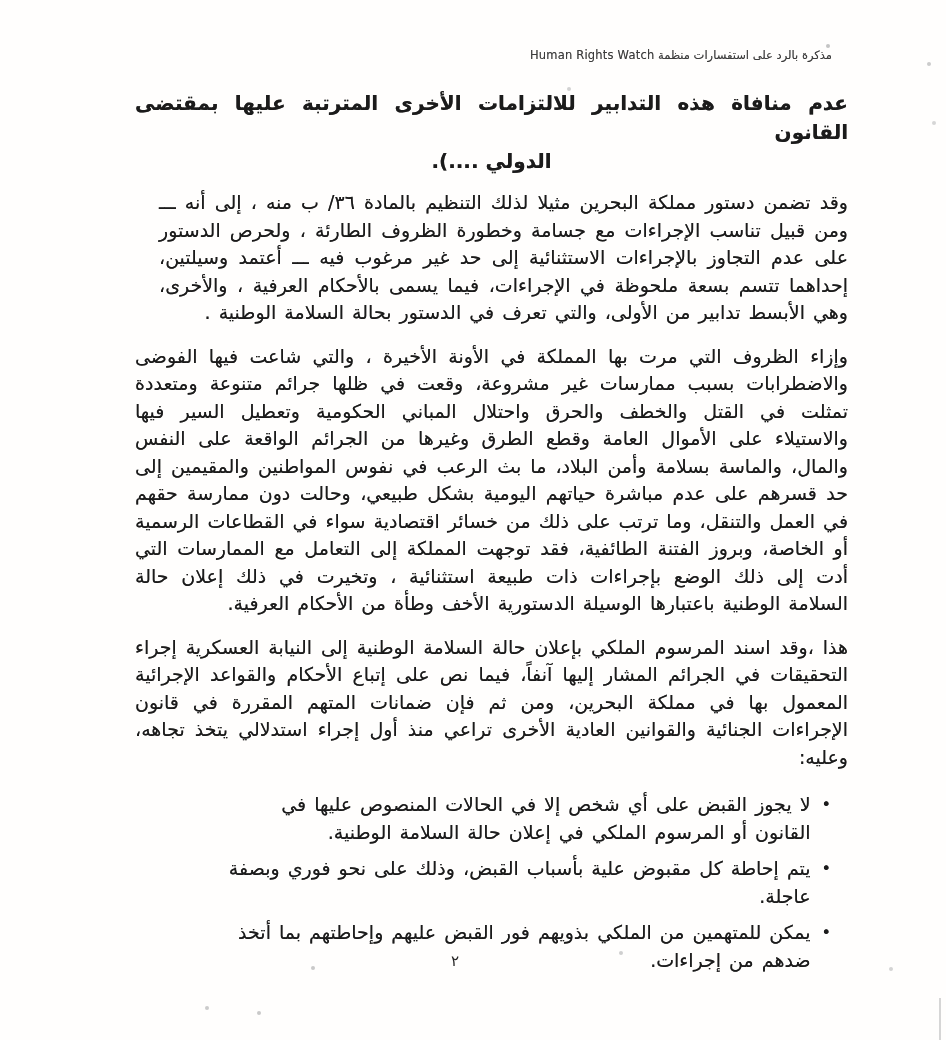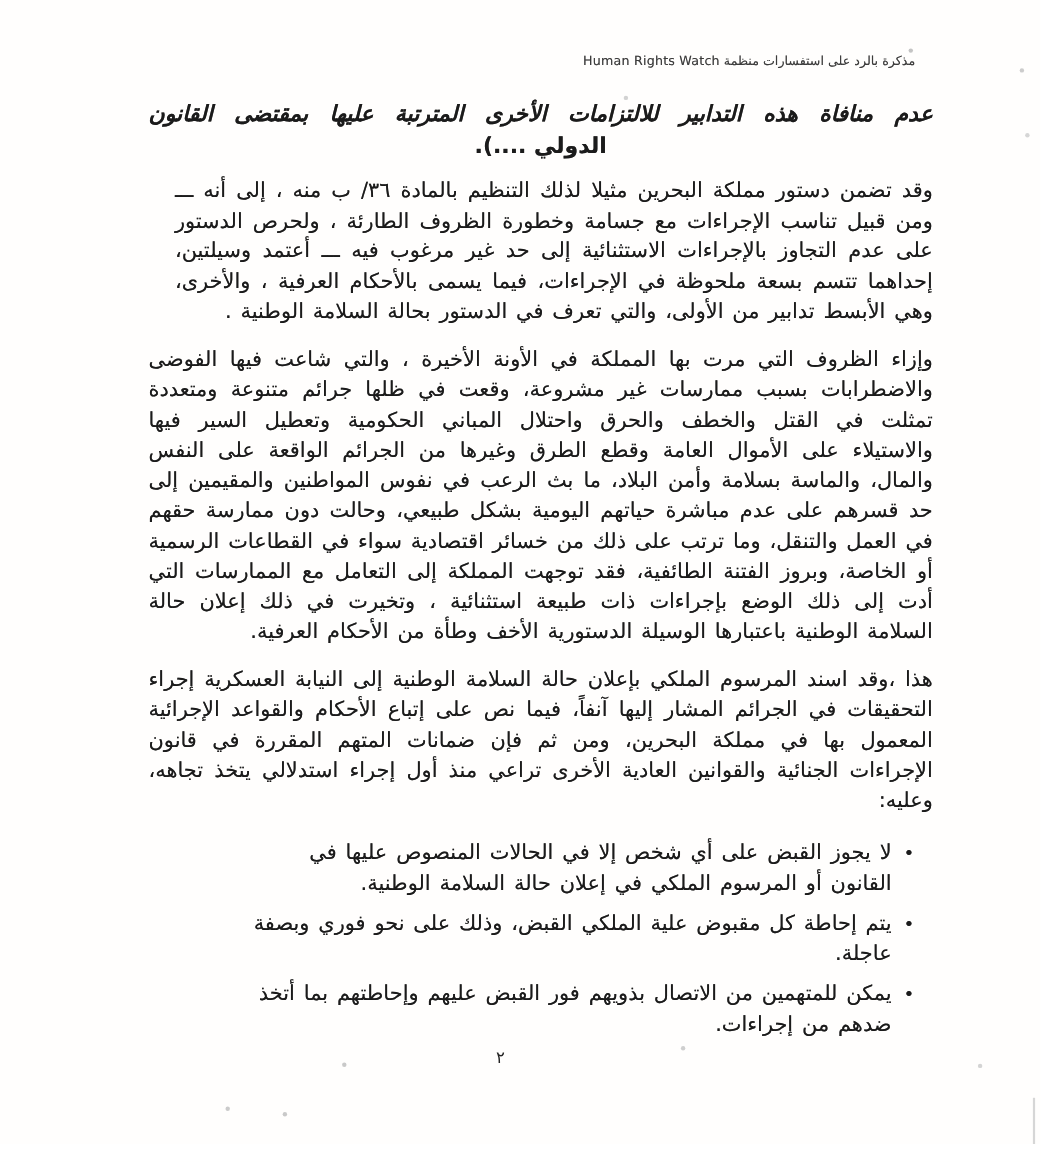--- a/index.html
+++ b/index.html
@@ -29,21 +29,21 @@
     text-shadow: 0 0 0.5px rgba(60,60,60,.5);
   }
   .doc-title {
     margin-top: 27px;
     direction: rtl;
     font-weight: bold;
     font-size: 20px;
     line-height: 29px;
     text-shadow: 0 0 0.6px rgba(0,0,0,.65);
   }
-  .doc-title .l1 { text-align: justify; text-align-last: justify; font-style: italic; }
+  .doc-title .l1 { text-align: justify; text-align-last: justify; }
   .doc-title .l2 { text-align: center; }
   .para {
     direction: rtl;
     text-align: justify;
     font-size: 19px;
     line-height: 27.5px;
     margin: 0 0 16px 0;
     word-spacing: 2px;
     text-shadow: 0 0 0.55px rgba(0,0,0,.6);
   }
@@ -127,25 +127,25 @@
 
     <p class="para">هذا ،وقد اسند المرسوم الملكي بإعلان حالة السلامة الوطنية إلى النيابة العسكرية إجراء التحقيقات في الجرائم المشار إليها آنفاً، فيما نص على إتباع الأحكام والقواعد الإجرائية المعمول بها في مملكة البحرين، ومن ثم فإن ضمانات المتهم المقررة في قانون الإجراءات الجنائية والقوانين العادية الأخرى تراعي منذ أول إجراء استدلالي يتخذ تجاهه، وعليه:</p>
 
     <div class="bullets">
       <div class="bullet-row">
         <span class="dot">•</span>
         <span class="btext">لا يجوز القبض على أي شخص إلا في الحالات المنصوص عليها في القانون أو المرسوم الملكي في إعلان حالة السلامة الوطنية.</span>
       </div>
       <div class="bullet-row">
         <span class="dot">•</span>
-        <span class="btext">يتم إحاطة كل مقبوض علية الملكي القبض، وذلك على نحو فوري وبصفة عاجلة.</span>
+        <span class="btext">يتم إحاطة كل مقبوض علية بأسباب القبض، وذلك على نحو فوري وبصفة عاجلة.</span>
       </div>
       <div class="bullet-row">
         <span class="dot">•</span>
-        <span class="btext">يمكن للمتهمين من الاتصال بذويهم فور القبض عليهم وإحاطتهم بما أتخذ ضدهم من إجراءات.</span>
+        <span class="btext">يمكن للمتهمين من الملكي بذويهم فور القبض عليهم وإحاطتهم بما أتخذ ضدهم من إجراءات.</span>
       </div>
     </div>
 
   </div>
 
   <div class="pagenum">٢</div>
 
   <div class="edge-line"></div>
   <div class="specks"></div>
 

